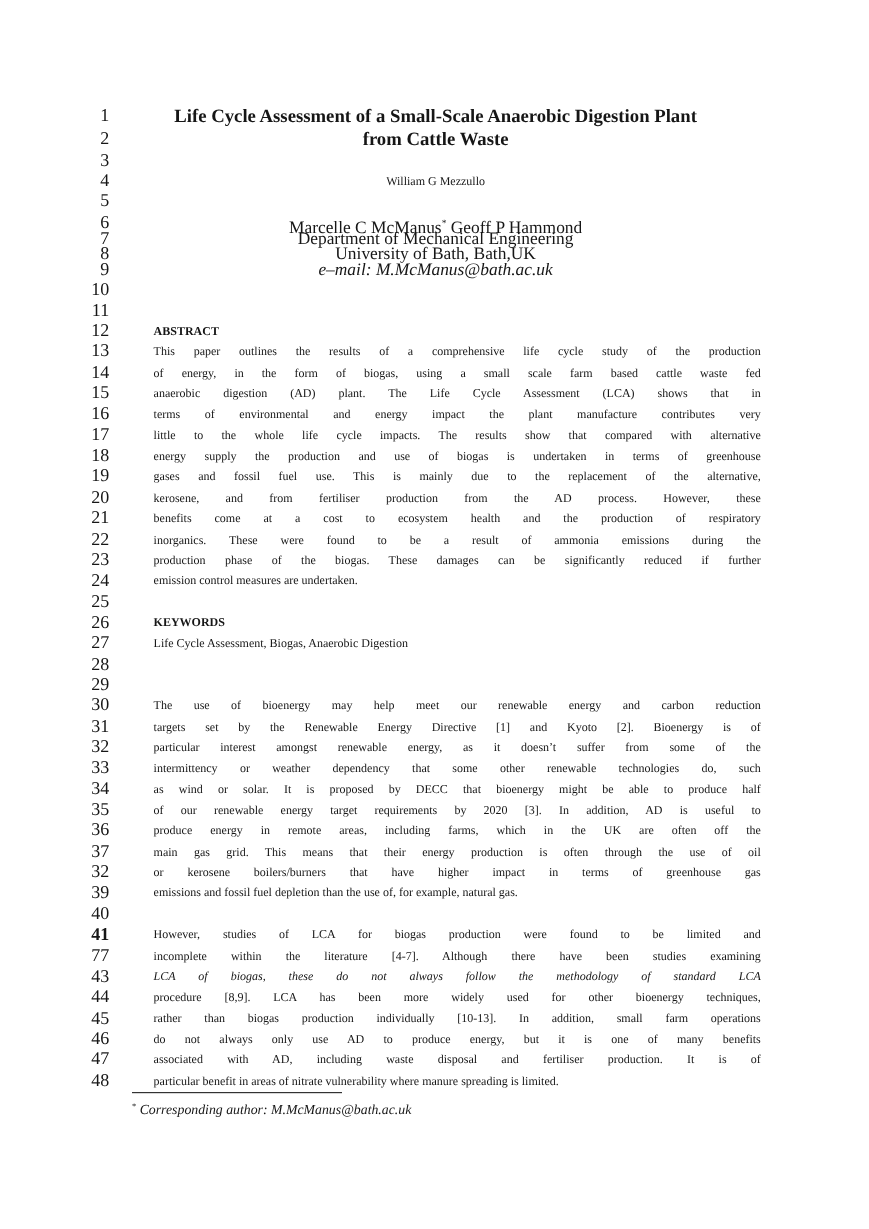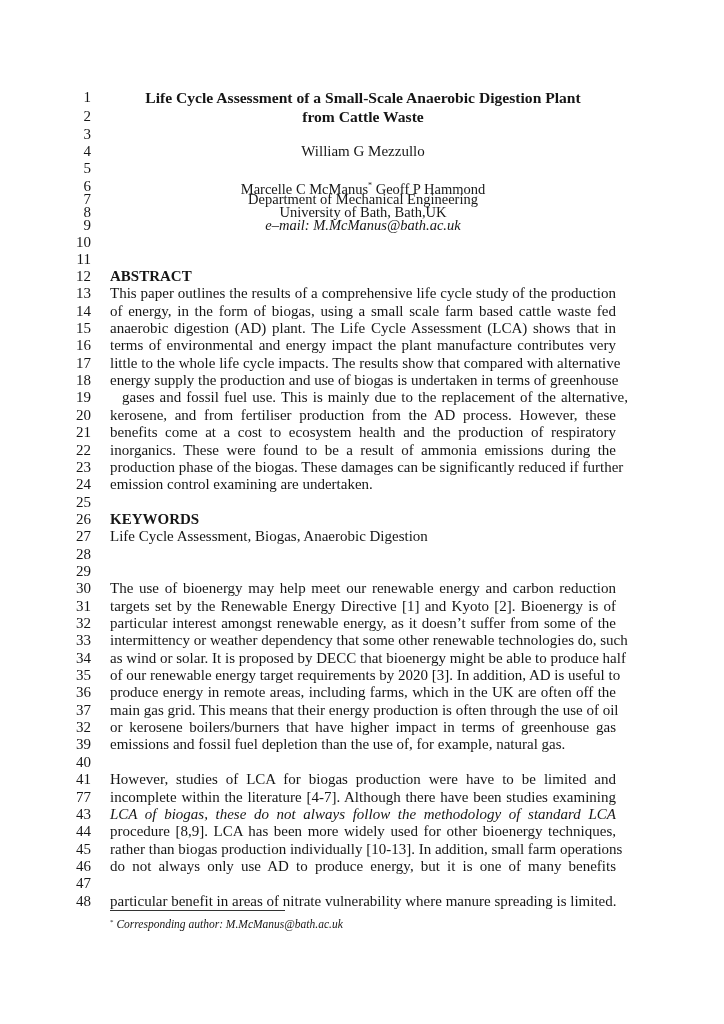--- a/index.html
+++ b/index.html
@@ -1,24 +1,24 @@
 <!DOCTYPE html>
 <html><head>
   <meta charset="utf-8">
   <style>
     html, body { margin: 0; padding: 0; background: #ffffff; }
     body { width: 724px; height: 1024px; position: relative; overflow: hidden;
       font-family: "Liberation Serif", "DejaVu Serif", serif; color: #161616; }
     .page { position: absolute; left: 0; top: 0; width: 724px; height: 1024px; }
     .ln { position: absolute; left: 58px; width: 33px; text-align: right; font-size: 15px; line-height: 17px; }
-    .tl { position: absolute; font-size: 15px; line-height: 17px; white-space: nowrap; }
+    .tl { position: absolute; font-size: 10px; line-height: 17px; white-space: nowrap; }
     .ctr { left: 110px; width: 506px; text-align: center; }
     .title { font-weight: bold; font-size: 15.6px; }
     .heading { font-weight: bold; }
-    .body-line { left: 110px; width: 506px; text-align: justify; text-align-last: justify; }
+    .body-line { left: 128px; width: 506px; text-align: justify; text-align-last: justify; }
     .body-line.last { text-align-last: left; }
     .author-small { font-size: 14.5px; line-height: 14px; }
     .fn-rule { position: absolute; left: 110px; top: 910px; width: 175px; height: 0; border-top: 1px solid #333; }
     .footnote { position: absolute; left: 110px; top: 918px; font-size: 11.5px; font-style: italic; white-space: nowrap; }
     .footnote sup { font-size: 7px; font-style: normal; vertical-align: 4px; }
     sup.mark { font-size: 8px; vertical-align: 6px; }
   </style>
 </head>
 <body>
 
@@ -56,21 +56,21 @@
     <div class="ln" style="top: 597.65px;">31</div>
     <div class="ln" style="top: 615px;">32</div>
     <div class="ln" style="top: 632.35px;">33</div>
     <div class="ln" style="top: 649.7px;">34</div>
     <div class="ln" style="top: 667.05px;">35</div>
     <div class="ln" style="top: 684.4px;">36</div>
     <div class="ln" style="top: 701.75px;">37</div>
     <div class="ln" style="top: 719.1px;">32</div>
     <div class="ln" style="top: 736.45px;">39</div>
     <div class="ln" style="top: 753.8px;">40</div>
-    <div class="ln" style="top: 771.15px;">41</div>
+    <div class="ln" style="top: 771.15px; font-weight: bold;">41</div>
     <div class="ln" style="top: 788.5px;">77</div>
     <div class="ln" style="top: 805.85px;">43</div>
     <div class="ln" style="top: 823.2px;">44</div>
     <div class="ln" style="top: 840.55px;">45</div>
     <div class="ln" style="top: 857.9px;">46</div>
     <div class="ln" style="top: 875.25px;">47</div>
     <div class="ln" style="top: 892.6px;">48</div>
     <div class="tl ctr title" style="top: 89px;">Life Cycle Assessment of a Small-Scale Anaerobic Digestion Plant</div>
     <div class="tl ctr title" style="top: 108px;">from Cattle Waste</div>
     <div class="tl ctr" style="top: 143px;">William G Mezzullo</div>
@@ -78,40 +78,41 @@
     <div class="tl ctr author-small" style="top: 192px;">Department of Mechanical Engineering</div>
     <div class="tl ctr author-small" style="top: 205px;">University of Bath, Bath,UK</div>
     <div class="tl ctr author-small" style="top: 218px; font-style: italic;">e–mail: M.McManus@bath.ac.uk</div>
     <div class="tl body-line heading last" style="top: 268px;">ABSTRACT</div>
     <div class="tl body-line" style="top: 285.35px;">This paper outlines the results of a comprehensive life cycle study of the production</div>
     <div class="tl body-line" style="top: 302.7px;">of energy, in the form of biogas, using a small scale farm based cattle waste fed</div>
     <div class="tl body-line" style="top: 320.05px;">anaerobic digestion (AD) plant. The Life Cycle Assessment (LCA) shows that in</div>
     <div class="tl body-line" style="top: 337.4px;">terms of environmental and energy impact the plant manufacture contributes very</div>
     <div class="tl body-line" style="top: 354.75px;">little to the whole life cycle impacts. The results show that compared with alternative</div>
     <div class="tl body-line" style="top: 372.1px;">energy supply the production and use of biogas is undertaken in terms of greenhouse</div>
-    <div class="tl body-line" style="top: 389.45px; margin-left: 12px;">gases and fossil fuel use. This is mainly due to the replacement of the alternative,</div>
+    <div class="tl body-line" style="top: 389.45px;">gases and fossil fuel use. This is mainly due to the replacement of the alternative,</div>
     <div class="tl body-line" style="top: 406.8px;">kerosene, and from fertiliser production from the AD process. However, these</div>
     <div class="tl body-line" style="top: 424.15px;">benefits come at a cost to ecosystem health and the production of respiratory</div>
     <div class="tl body-line" style="top: 441.5px;">inorganics. These were found to be a result of ammonia emissions during the</div>
     <div class="tl body-line" style="top: 458.85px;">production phase of the biogas. These damages can be significantly reduced if further</div>
-    <div class="tl body-line last" style="top: 476.2px;">emission control examining are undertaken.</div>
+    <div class="tl body-line last" style="top: 476.2px;">emission control measures are undertaken.</div>
     <div class="tl body-line heading last" style="top: 510.9px;">KEYWORDS</div>
     <div class="tl body-line last" style="top: 528.25px;">Life Cycle Assessment, Biogas, Anaerobic Digestion</div>
     <div class="tl body-line" style="top: 580.3px;">The use of bioenergy may help meet our renewable energy and carbon reduction</div>
     <div class="tl body-line" style="top: 597.65px;">targets set by the Renewable Energy Directive [1] and Kyoto [2]. Bioenergy is of</div>
     <div class="tl body-line" style="top: 615px;">particular interest amongst renewable energy, as it doesn’t suffer from some of the</div>
     <div class="tl body-line" style="top: 632.35px;">intermittency or weather dependency that some other renewable technologies do, such</div>
     <div class="tl body-line" style="top: 649.7px;">as wind or solar. It is proposed by DECC that bioenergy might be able to produce half</div>
     <div class="tl body-line" style="top: 667.05px;">of our renewable energy target requirements by 2020 [3]. In addition, AD is useful to</div>
     <div class="tl body-line" style="top: 684.4px;">produce energy in remote areas, including farms, which in the UK are often off the</div>
     <div class="tl body-line" style="top: 701.75px;">main gas grid. This means that their energy production is often through the use of oil</div>
     <div class="tl body-line" style="top: 719.1px;">or kerosene boilers/burners that have higher impact in terms of greenhouse gas</div>
     <div class="tl body-line last" style="top: 736.45px;">emissions and fossil fuel depletion than the use of, for example, natural gas.</div>
-    <div class="tl body-line" style="top: 771.15px;">However, studies of LCA for biogas production were have to be limited and</div>
+    <div class="tl body-line" style="top: 771.15px;">However, studies of LCA for biogas production were found to be limited and</div>
     <div class="tl body-line" style="top: 788.5px;">incomplete within the literature [4-7].  Although there have been studies examining</div>
     <div class="tl body-line" style="top: 805.85px; font-style: italic;">LCA of biogas, these do not always follow the methodology of standard LCA</div>
     <div class="tl body-line" style="top: 823.2px;">procedure [8,9]. LCA has been more widely used for other bioenergy techniques,</div>
     <div class="tl body-line" style="top: 840.55px;">rather than biogas production individually [10-13]. In addition, small farm operations</div>
     <div class="tl body-line" style="top: 857.9px;">do not always only use AD to produce energy, but it is one of many benefits</div>
+    <div class="tl body-line" style="top: 875.25px;">associated with AD, including waste disposal and fertiliser production. It is of</div>
     <div class="tl body-line last" style="top: 892.6px;">particular benefit in areas of nitrate vulnerability where manure spreading is limited.</div>
     <div class="fn-rule"></div>
     <div class="footnote"><sup>*</sup><span> Corresponding author: M.McManus@bath.ac.uk</span></div>
   </div>
 
 </body></html>

